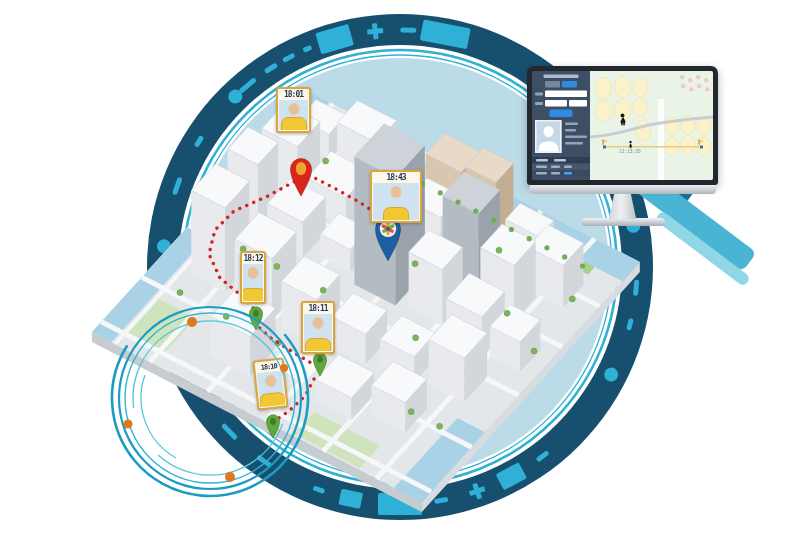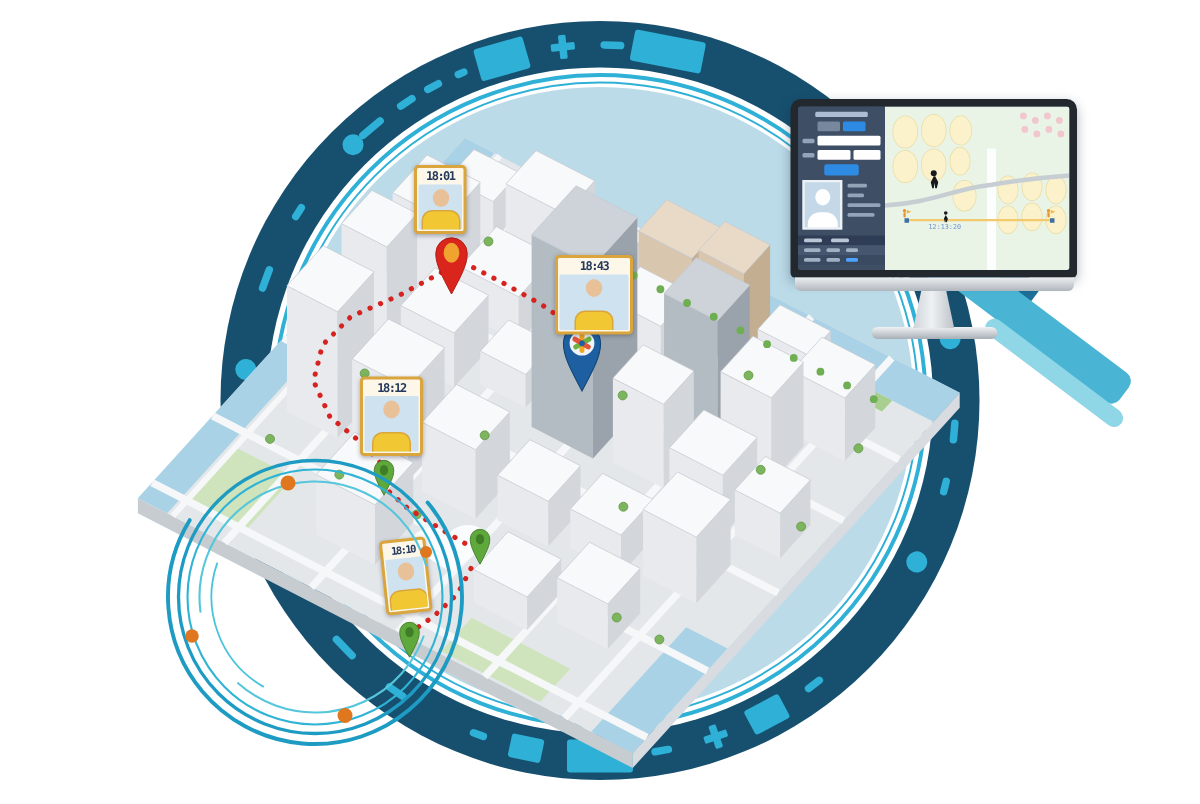--- a/index.html
+++ b/index.html
@@ -12,23 +12,23 @@
   
   .badge{position:absolute;z-index:10;background:#fdf7ea;border:2px solid #d9a53c;border-radius:3px;
          padding:1px 1px 0;display:flex;flex-direction:column;align-items:center;
          box-shadow:0 1px 3px rgba(40,40,60,.35);box-sizing:border-box;}
   .badge .t{font:bold 8px "DejaVu Sans Mono",monospace;color:#24395c;letter-spacing:-1px;line-height:10px;}
   .badge .ph{width:100%;flex:1;background:#cfe2f0;position:relative;overflow:hidden;border-radius:1px;margin-bottom:1px;}
   .badge .head{position:absolute;left:50%;top:3px;transform:translateX(-50%);width:11px;height:12px;
                border-radius:50%;background:#e8c198;}
   .badge .shirt{position:absolute;left:50%;bottom:-2px;transform:translateX(-50%);width:24px;height:13px;
                 border-radius:7px 7px 0 0;background:#f1c833;border:1px solid #d9a53c;}
-  .b1{left:276px;top:110px;width:35px;height:46px;}
+  .b1{left:276px;top:87px;width:35px;height:46px;}
   .b2{left:370px;top:170px;width:52px;height:53px;}
-  .b3{left:240px;top:251px;width:42px;height:53px;}
+  .b3{left:240px;top:251px;width:26px;height:53px;}
   .b4{left:301px;top:301px;width:34px;height:53px;}
   .b5{left:255px;top:359px;width:31px;height:50px;transform:rotate(-6deg);}
   .b5 .t{font-size:7px;}
 
   
   .monitor{position:absolute;left:527px;top:66px;width:191px;z-index:30;}
   .bezel{width:191px;height:119px;background:#23282e;border-radius:7px 7px 3px 3px;padding:5px;
          box-sizing:border-box;box-shadow:0 3px 8px rgba(20,40,60,.35);}
   .screen{width:181px;height:109px;overflow:hidden;border-radius:2px;background:#3e4e64;}
   .screen-inner{width:362px;height:218px;transform:scale(.5);transform-origin:0 0;display:flex;}
@@ -380,20 +380,27 @@
       <div class="shirt"></div>
     </div>
   </div>
   <div class="badge b3">
     <div class="t">18:12</div>
     <div class="ph">
       <div class="head"></div>
       <div class="shirt"></div>
     </div>
   </div>
+  <div class="badge b4">
+    <div class="t">18:11</div>
+    <div class="ph">
+      <div class="head"></div>
+      <div class="shirt"></div>
+    </div>
+  </div>
   <div class="badge b5">
     <div class="t">18:10</div>
     <div class="ph">
       <div class="head"></div>
       <div class="shirt"></div>
     </div>
   </div>
 
   <svg id="overlay" width="800" height="536" viewBox="0 0 800 536">
     <g fill="none">

